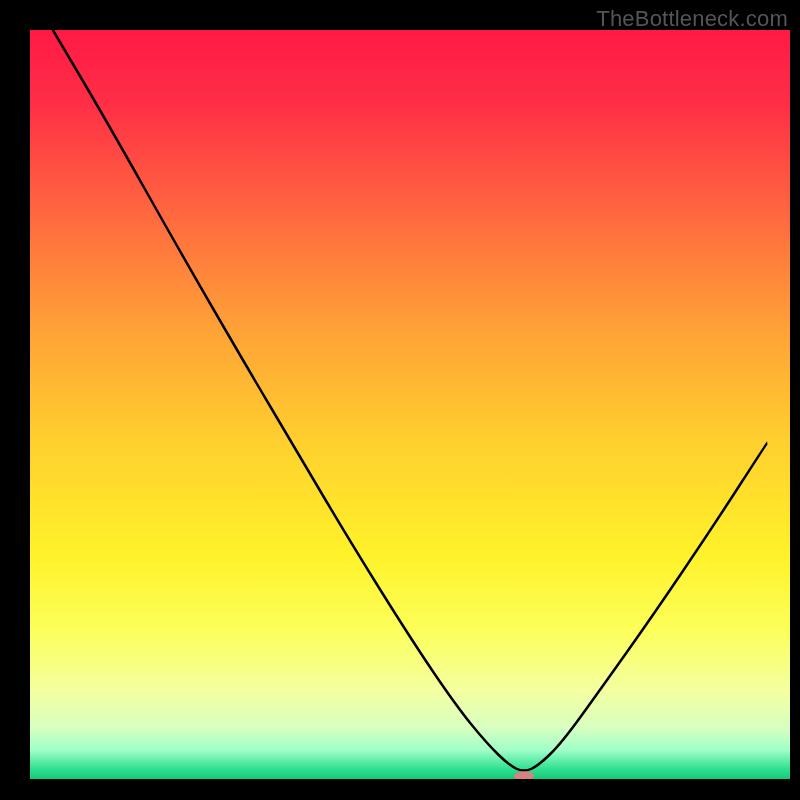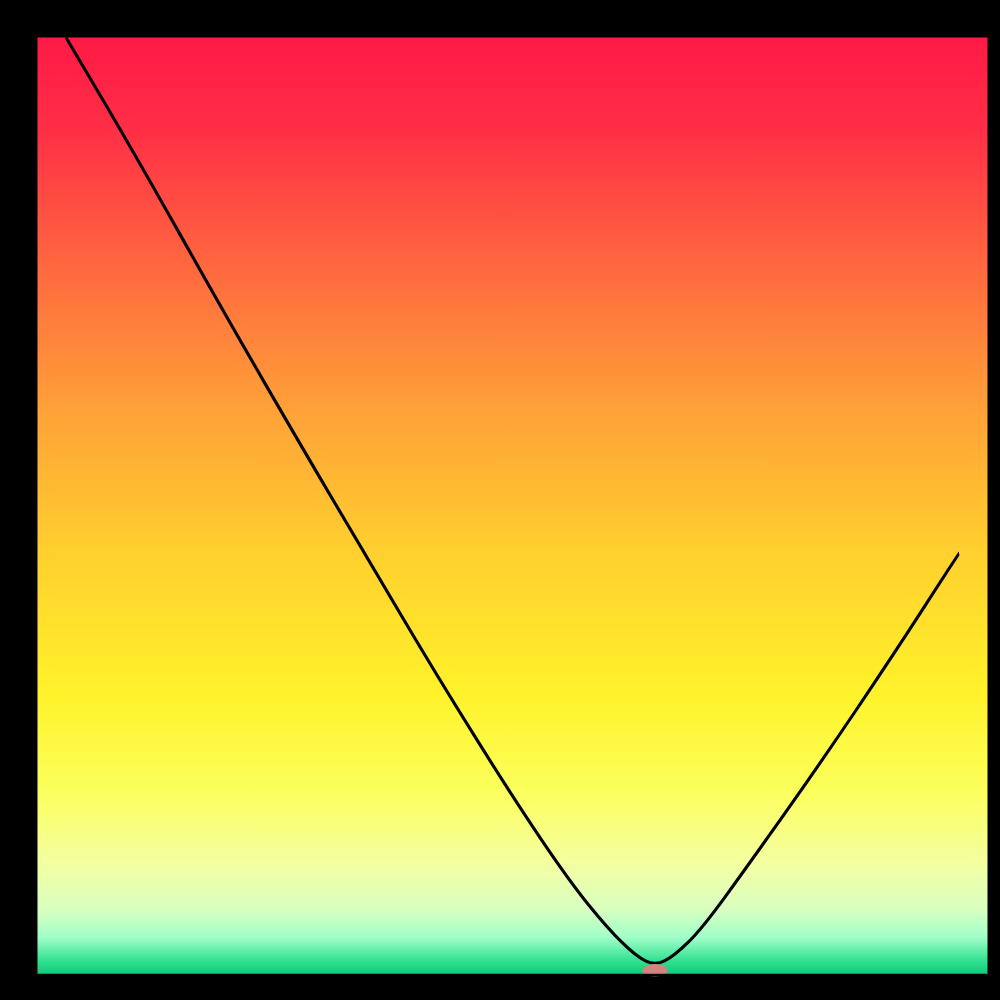--- a/index.html
+++ b/index.html
@@ -49,13 +49,14 @@
           <stop offset="96%" stop-color="#a0ffc8"></stop>
           <stop offset="98.5%" stop-color="#30e090"></stop>
           <stop offset="100%" stop-color="#10c878"></stop>
         </linearGradient>
     </defs>
     <rect id="plot-bg" fill="url(#bg-grad)" x="30" y="30" width="760" height="750"></rect>
     <path id="curve" fill="none" stroke="#000" stroke-width="2.5" d="M 52.8 30 Q 52.8 30 79.4 75 Q 106 120 144 187.5 Q 182 255 212.4 307.5 Q 242.8 359.99999999999994 269.4 405 Q 296 450 322.6 495 Q 349.2 540 379.6 588.75 Q 410 637.5 432.8 671.25 Q 455.6 705 470.8 723.75 Q 486 742.5 497.4 753.75 Q 508.8 765 516.4 768.75 Q 524 772.5 531.6 768.75 Q 539.2 765 550.6 753.75 Q 562 742.5 581 716.25 Q 600 690 626.5999999999999 652.5 Q 653.1999999999999 615 683.5999999999999 570 Q 714 525 740.5999999999999 483.75 T 767.1999999999999 442.5"></path>
     <ellipse id="marker" cx="524" cy="776.25" rx="10" ry="5" fill="#d4847f"></ellipse>
     <line id="baseline" stroke="#000" stroke-width="2" x1="30" x2="790" y1="780" y2="780"></line>
   </svg>
+  <div class="watermark">TheBottleneck.com</div>
 </div>
 
 </body></html>

